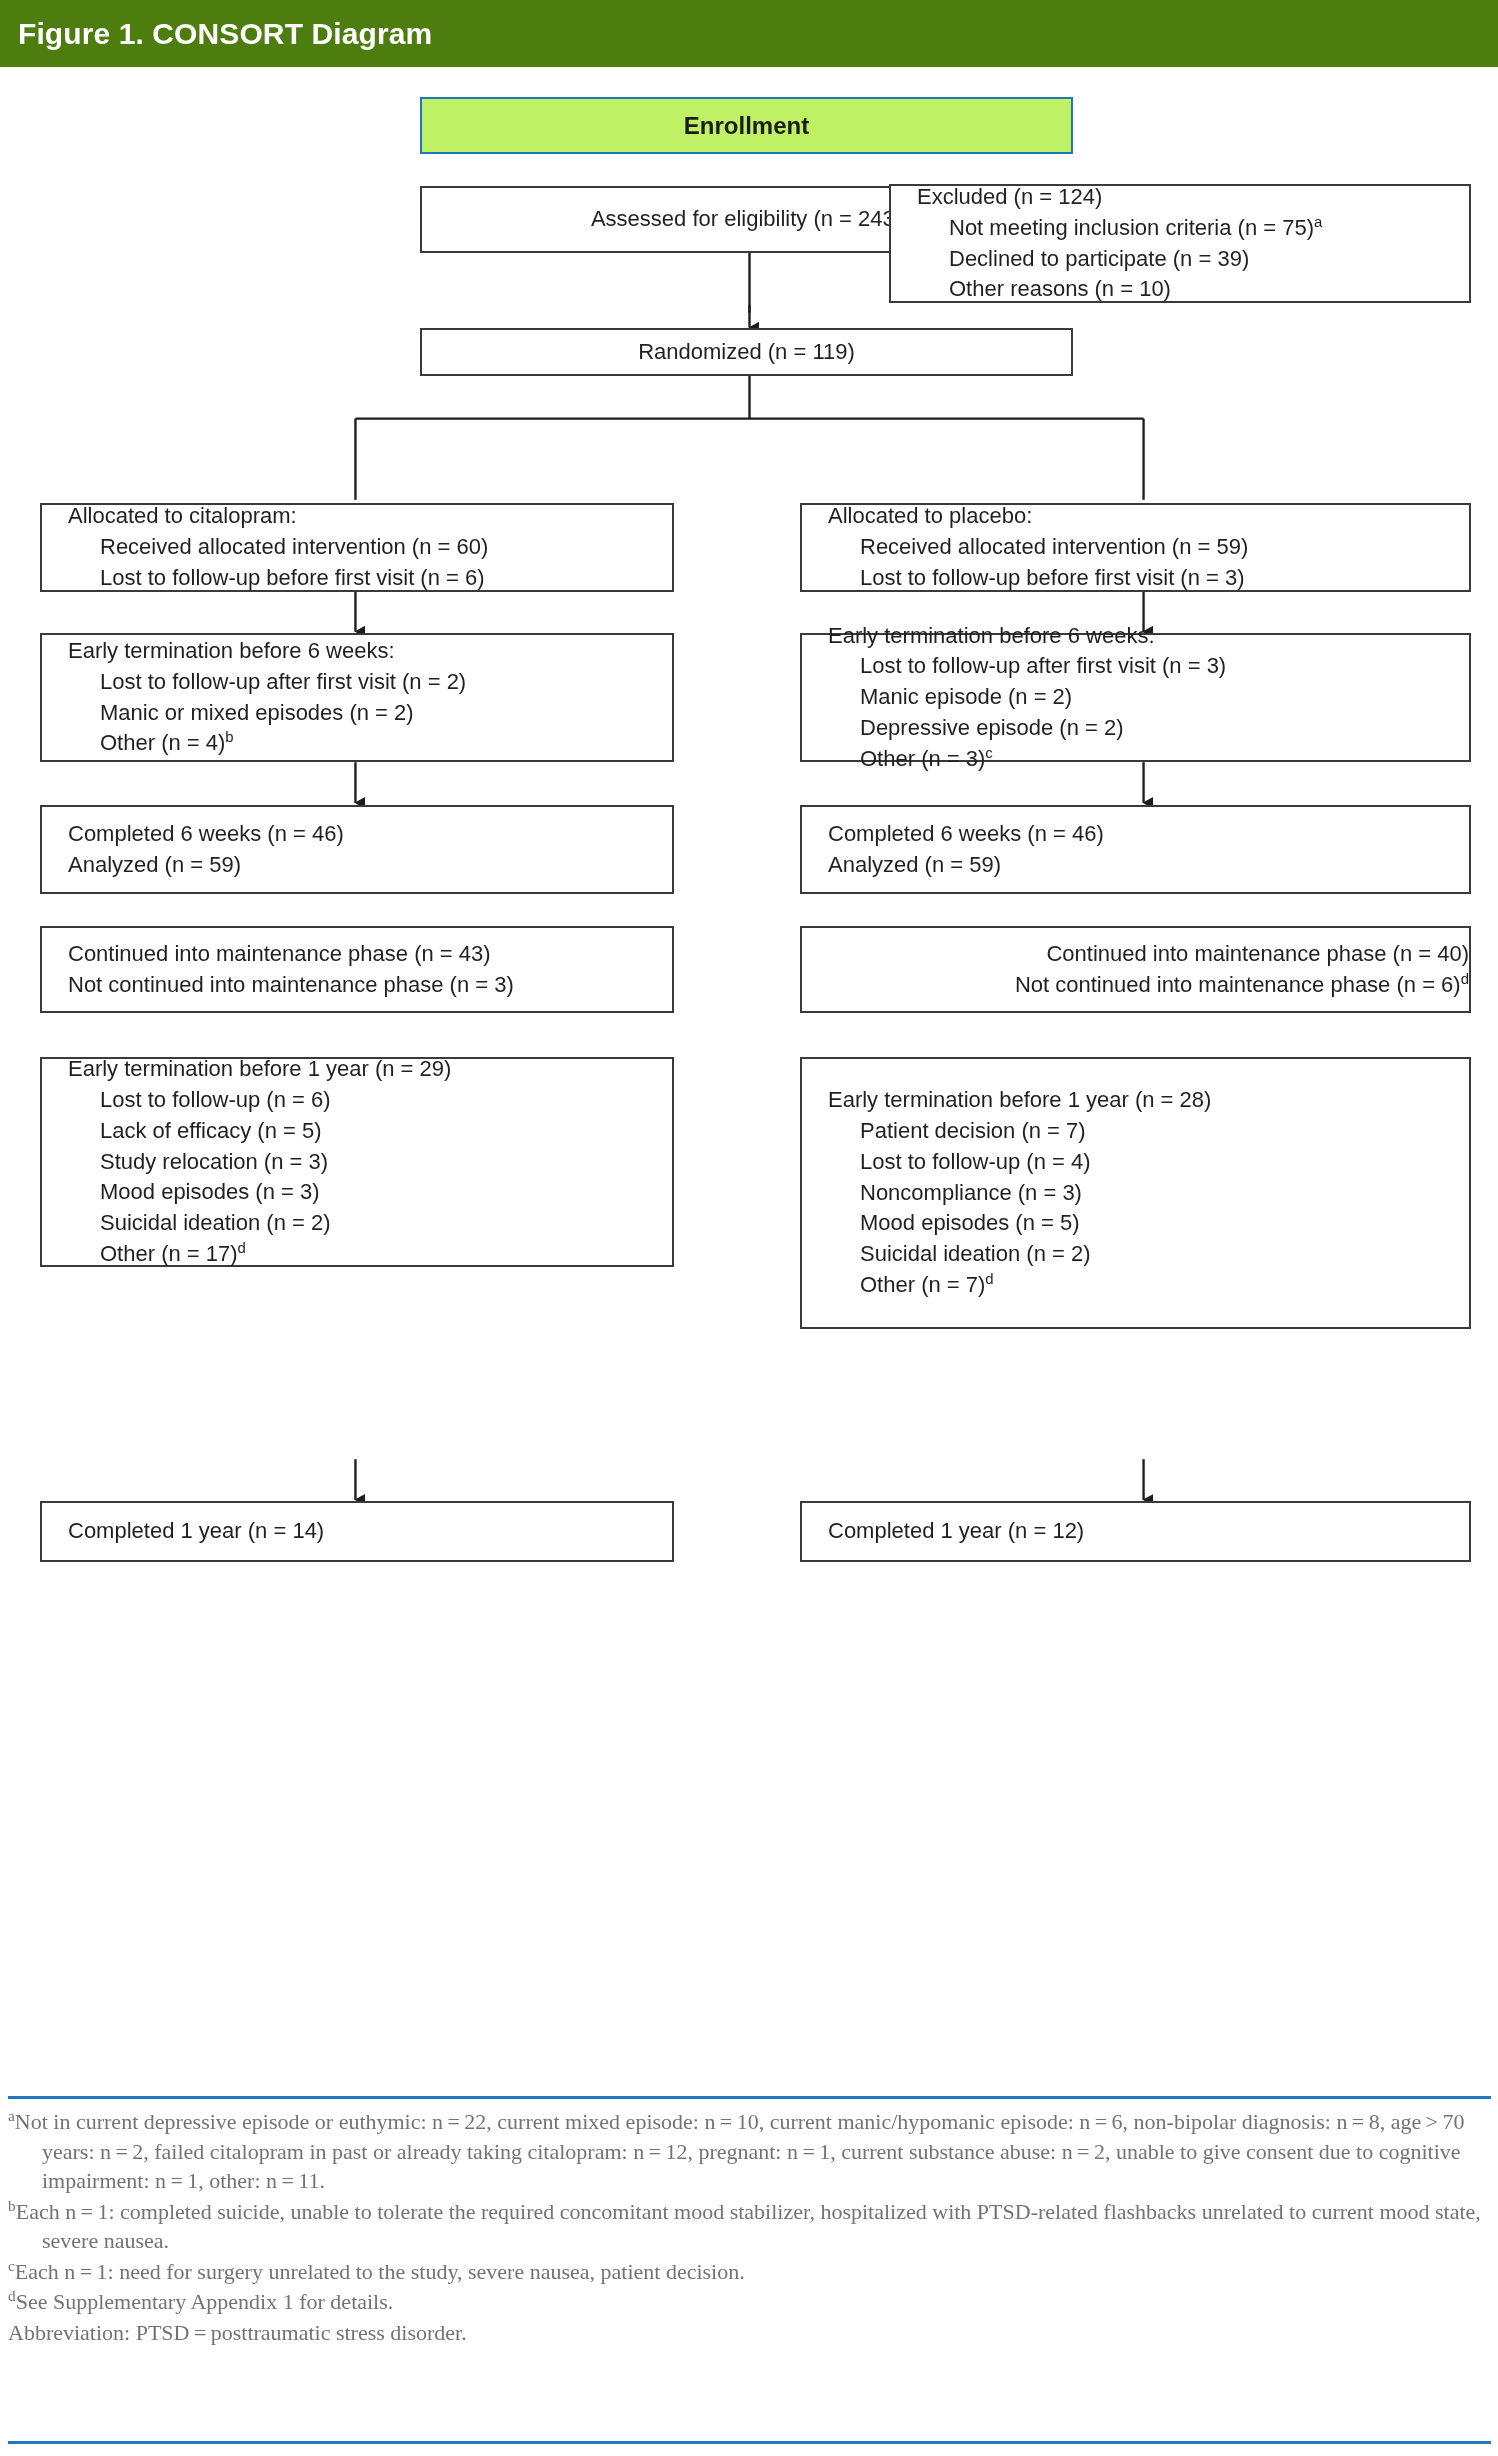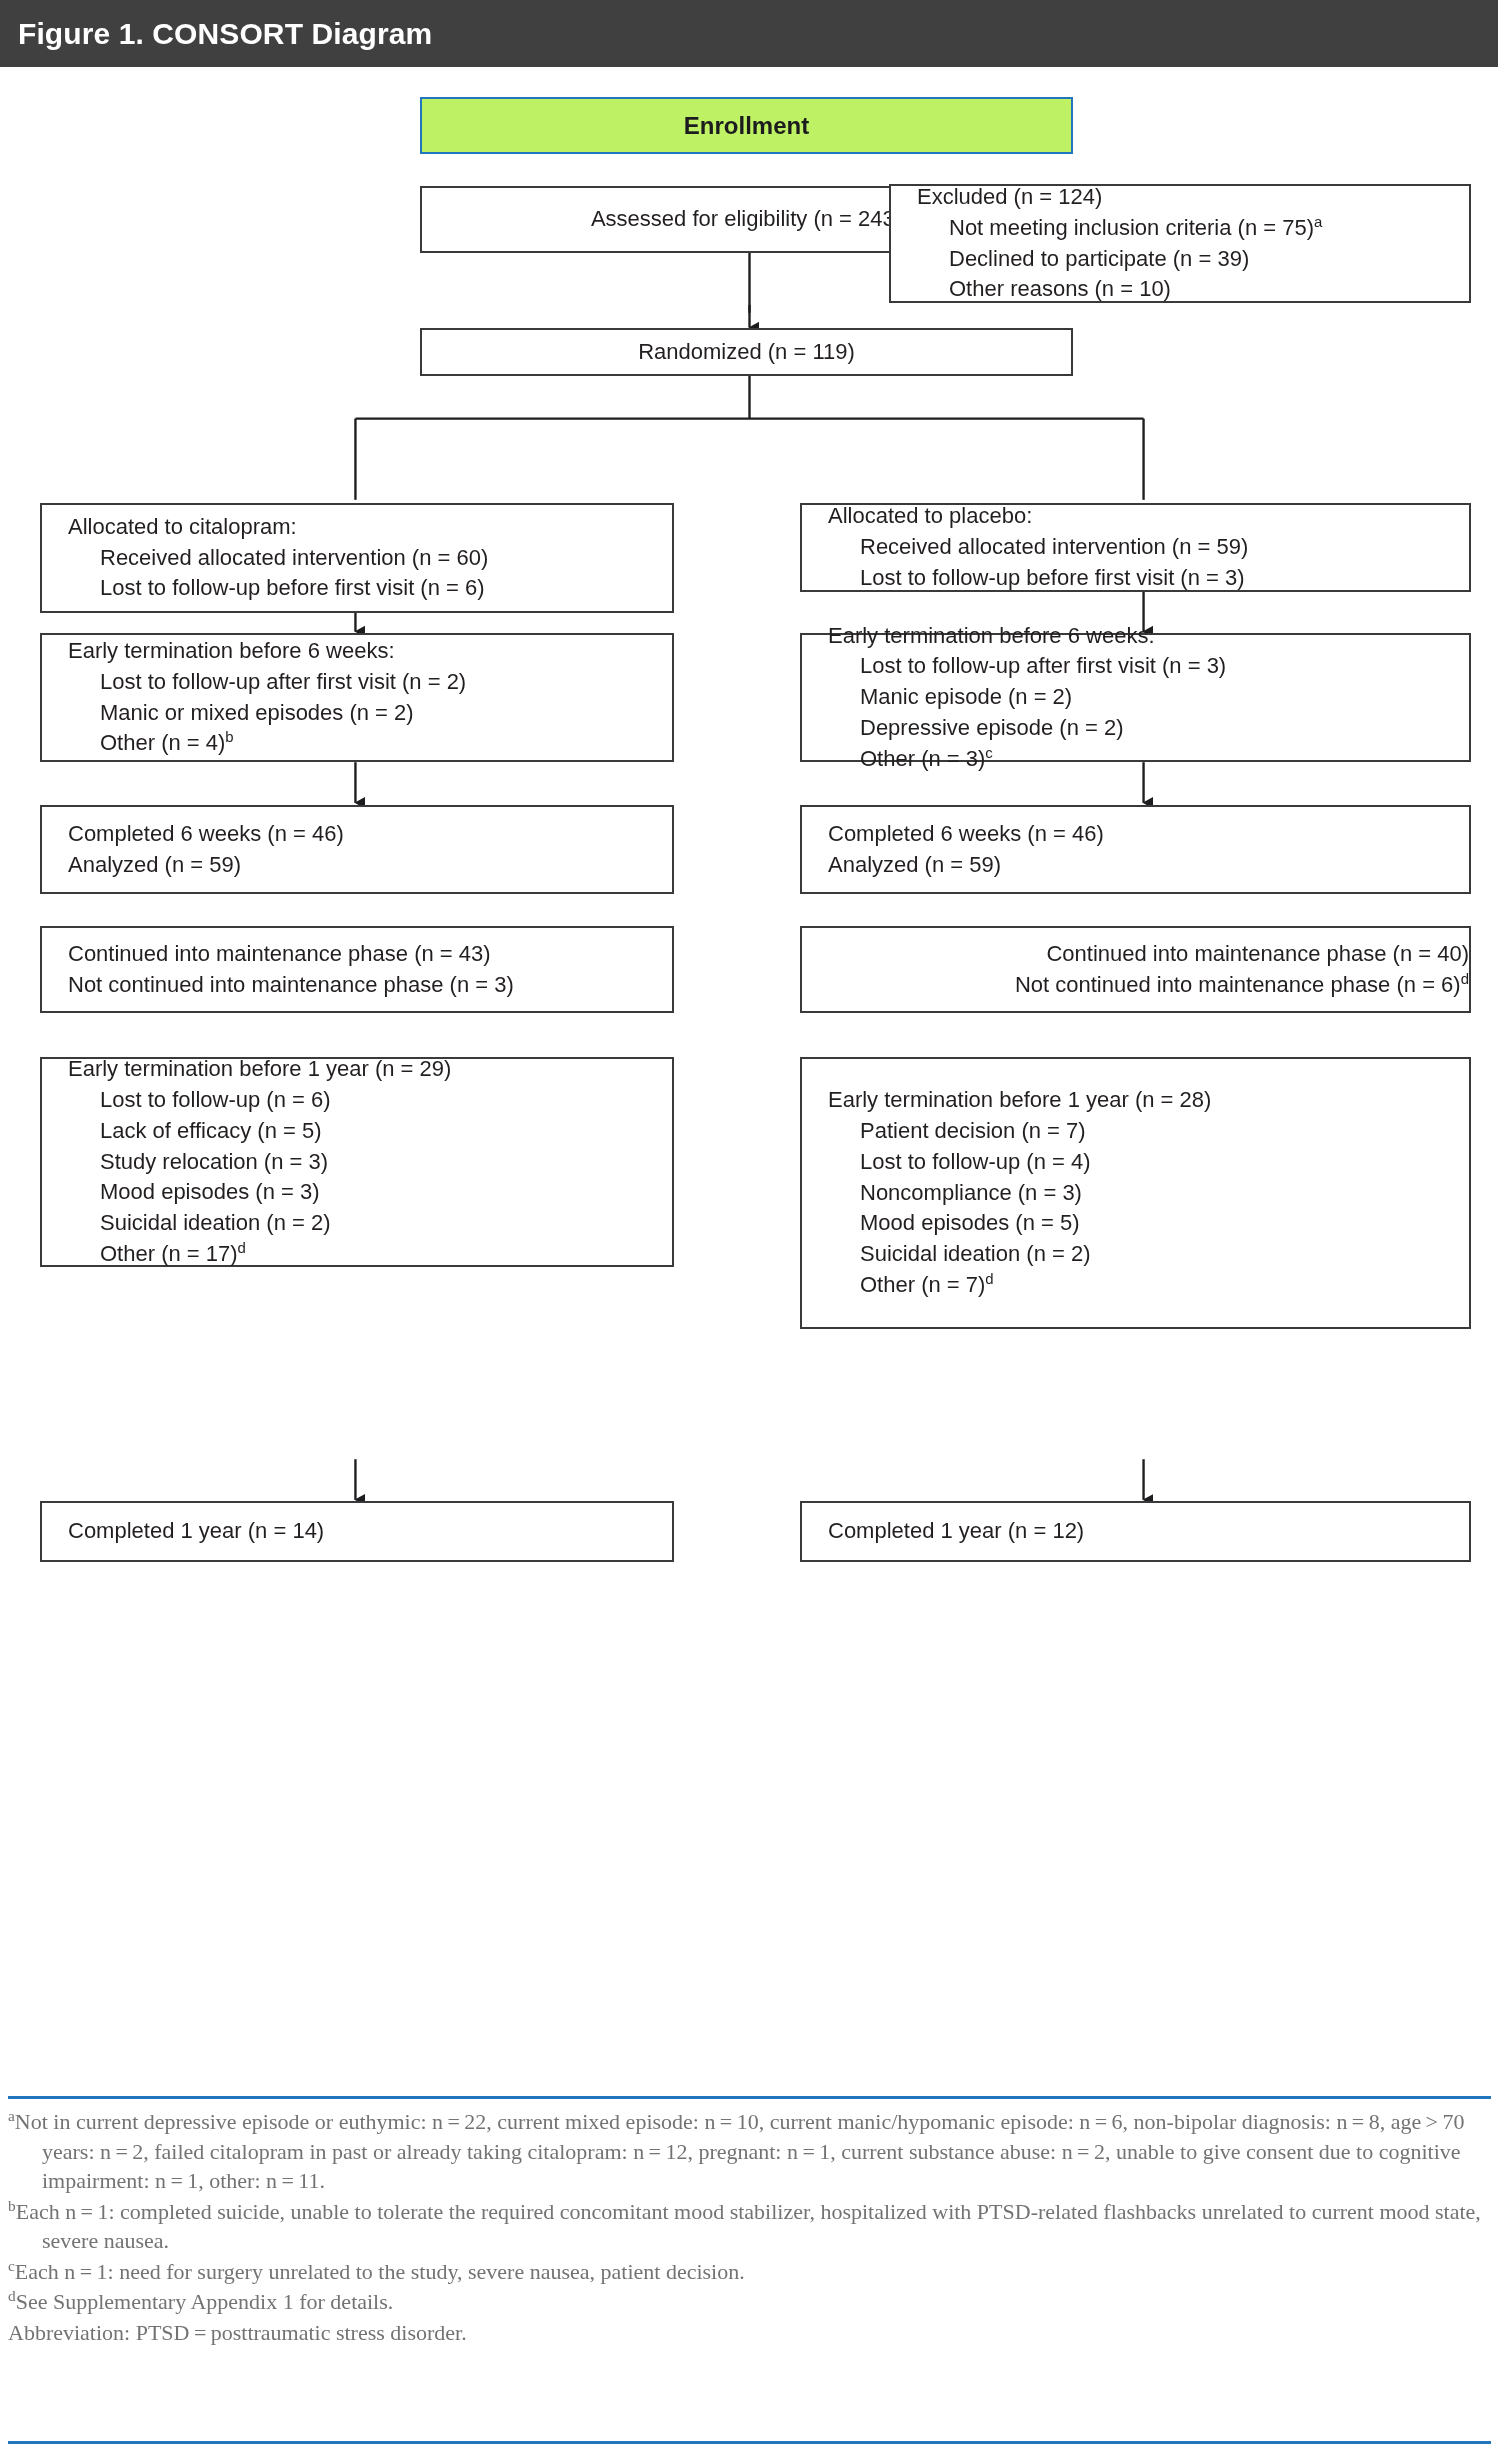--- a/index.html
+++ b/index.html
@@ -15,21 +15,21 @@
     color: #231f20;
     overflow: hidden;
   }
 
   
   .fig-header {
     position: absolute;
     left: 0; top: 0;
     width: 1499px;
     height: 67px;
-    background: #404040;
+    background: #4d7c0f;
     display: flex;
     align-items: center;
   }
   .fig-header-title {
     color: #ffffff;
     font-size: 30px;
     font-weight: bold;
     letter-spacing: 0.1px;
     padding-left: 18px;
     white-space: nowrap;
@@ -177,21 +177,21 @@
     <div class="line indent"><span>Not meeting inclusion criteria (n = 75)</span><sup>a</sup></div>
     <div class="line indent">Declined to participate (n = 39)</div>
     <div class="line indent">Other reasons (n = 10)</div>
   </div>
 
   <div class="box center-text" style="left:420px; top:261px; width:653px; height:48px;">
     <div class="line">Randomized (n = 119)</div>
   </div>
 
 
-  <div class="box left-text" style="left:40px; top:436px; width:634px; height:110px;">
+  <div class="box left-text" style="left:40px; top:436px; width:634px; height:89px;">
     <div class="line">Allocated to citalopram:</div>
     <div class="line indent">Received allocated intervention (n = 60)</div>
     <div class="line indent">Lost to follow-up before first visit (n = 6)</div>
   </div>
 
   <div class="box left-text" style="left:800px; top:436px; width:671px; height:89px;">
     <div class="line">Allocated to placebo:</div>
     <div class="line indent">Received allocated intervention (n = 59)</div>
     <div class="line indent">Lost to follow-up before first visit (n = 3)</div>
   </div>

